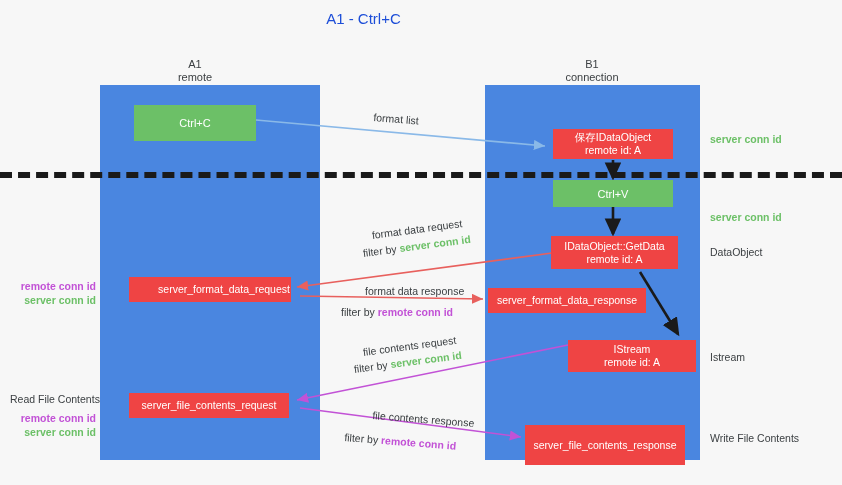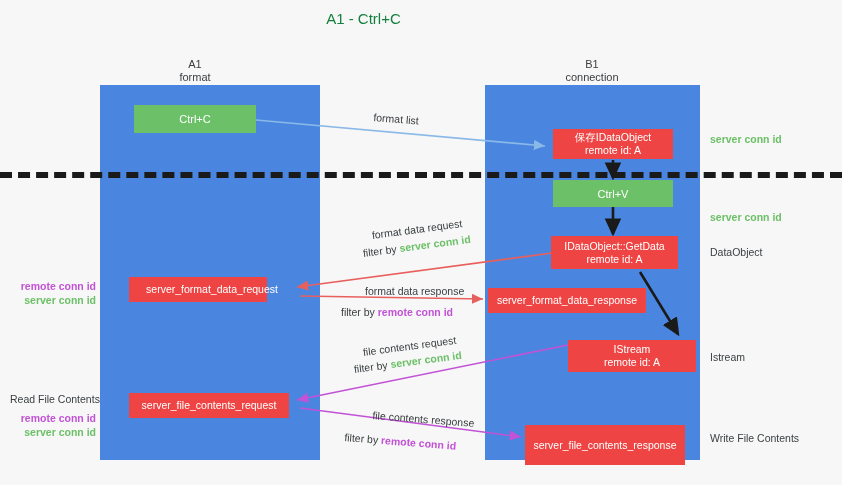--- a/index.html
+++ b/index.html
@@ -7,21 +7,21 @@
     width:842px;height:485px;position:relative;overflow:hidden;
     background:#f7f7f7;
     font-family:"Liberation Sans", sans-serif;
     color:#3c4043;
   }
   #stage{position:absolute;inset:0;}
   svg.layer{position:absolute;left:0;top:0;width:842px;height:485px;pointer-events:none;}
   .lane{position:absolute;background:#4a86e0;}
   .lane-head{position:absolute;text-align:center;font-size:11px;line-height:13px;color:#3c4043;}
   .title{position:absolute;left:0;top:8px;width:727px;text-align:center;
-         font-size:15px;line-height:21px;color:#15803d;}
+         font-size:15px;line-height:21px;color:#1d4ed8;}
   .box{position:absolute;box-sizing:border-box;display:flex;flex-direction:column;
        align-items:center;justify-content:center;color:#ffffff;text-align:center;}
   .green{background:#6cc067;font-size:11px;}
   .orange{background:#ef4444;font-size:10.5px;line-height:13px;}
   .lbl{position:absolute;font-size:10.5px;line-height:14px;white-space:nowrap;color:#3c4043;}
   .lbl.rot{transform-origin:left top;}
   .green-t{color:#6cc067;font-weight:bold;}
   .purple-t{color:#c252d6;font-weight:bold;}
   .side{position:absolute;font-size:10.5px;line-height:14px;white-space:nowrap;}
   .side.plain{color:#3c4043;}
@@ -33,21 +33,21 @@
 <body>
 
 <div id="stage">
 
   <div class="title">
     <div>A1 - Ctrl+C</div>
   </div>
 
   <div class="lane-head" style="left:130px;top:58px;width:130px;">
     <div>A1</div>
-    <div>format</div>
+    <div>remote</div>
   </div>
   <div class="lane-head" style="left:527px;top:58px;width:130px;">
     <div>B1</div>
     <div>connection</div>
   </div>
 
   <div class="lane" style="left:100px;top:85px;width:220px;height:375px;"></div>
   <div class="lane" style="left:485px;top:85px;width:215px;height:375px;"></div>
 
   <svg class="layer">
@@ -73,21 +73,21 @@
 
     <line x1="552" y1="253" x2="297" y2="287" stroke="#e8605d" stroke-width="1.6" marker-end="url(#ar)"></line>
     <line x1="300" y1="296" x2="483" y2="299" stroke="#e8605d" stroke-width="1.6" marker-end="url(#ar)"></line>
 
     <line x1="568" y1="345" x2="297" y2="400" stroke="#c252d6" stroke-width="1.6" marker-end="url(#ap)"></line>
     <line x1="300" y1="408" x2="521" y2="437" stroke="#c252d6" stroke-width="1.6" marker-end="url(#ap)"></line>
   </svg>
 
   <div class="dash" style="top:172px;"></div>
 
-  <div class="box green" style="left:134px;top:105px;width:122px;height:28px;">
+  <div class="box green" style="left:134px;top:105px;width:122px;height:36px;">
     <div>Ctrl+C</div>
   </div>
 
   <div class="box orange" style="left:553px;top:129px;width:120px;height:30px;">
     <div>保存IDataObject</div>
     <div>remote id: A</div>
   </div>
 
   <div class="box green" style="left:553px;top:180px;width:120px;height:27px;">
     <div>Ctrl+V</div>
@@ -96,21 +96,21 @@
   <div class="box orange" style="left:551px;top:236px;width:127px;height:33px;">
     <div>IDataObject::GetData</div>
     <div>remote id: A</div>
   </div>
 
   <div class="box orange" style="left:568px;top:340px;width:128px;height:32px;">
     <div>IStream</div>
     <div>remote id: A</div>
   </div>
 
-  <div class="box orange" style="left:129px;top:277px;width:138px;height:25px;padding-left:28px;">
+  <div class="box orange" style="left:129px;top:277px;width:162px;height:25px;padding-left:28px;">
     <div>server_format_data_request</div>
   </div>
 
   <div class="box orange" style="left:488px;top:288px;width:158px;height:25px;">
     <div>server_format_data_response</div>
   </div>
 
   <div class="box orange" style="left:129px;top:393px;width:160px;height:25px;">
     <div>server_file_contents_request</div>
   </div>

